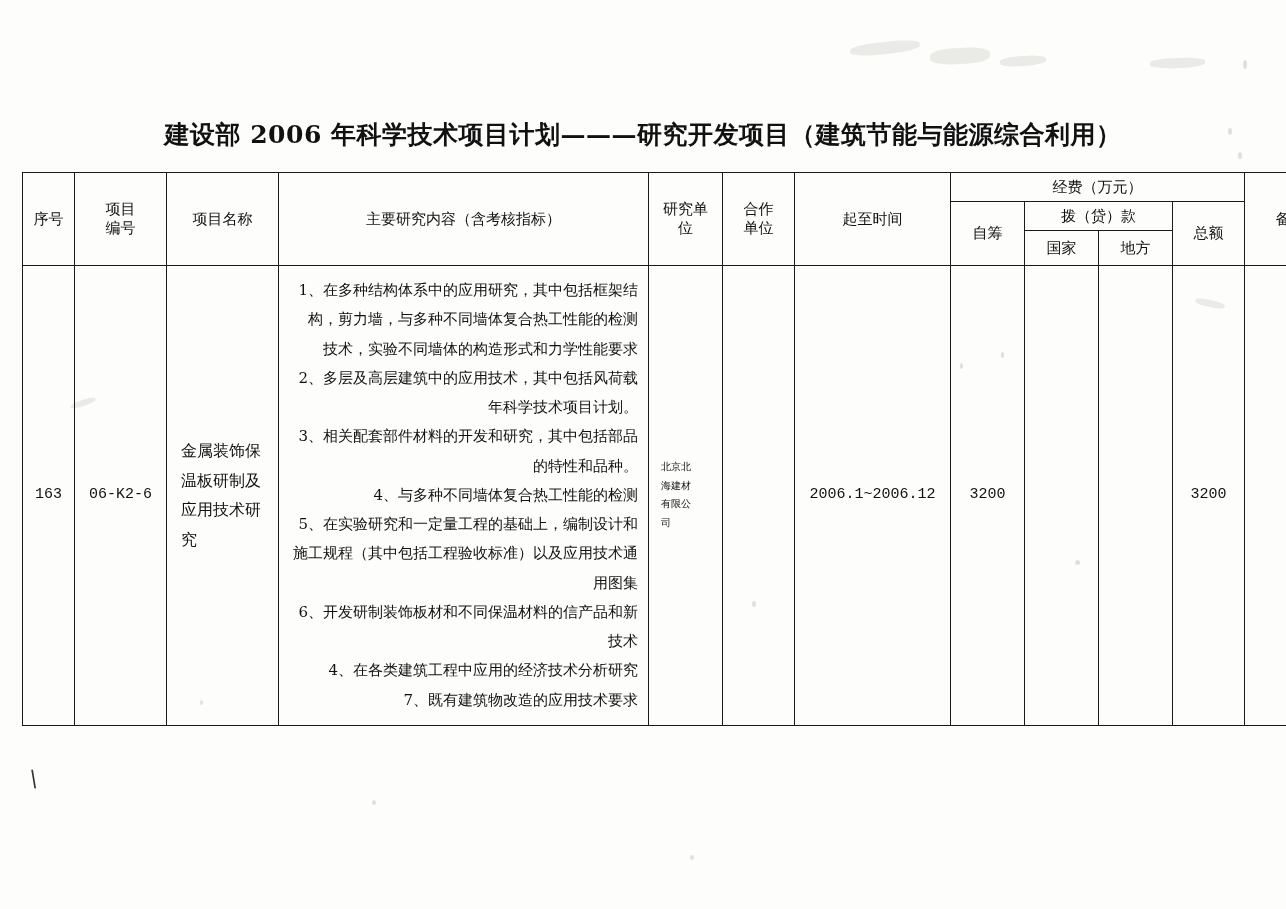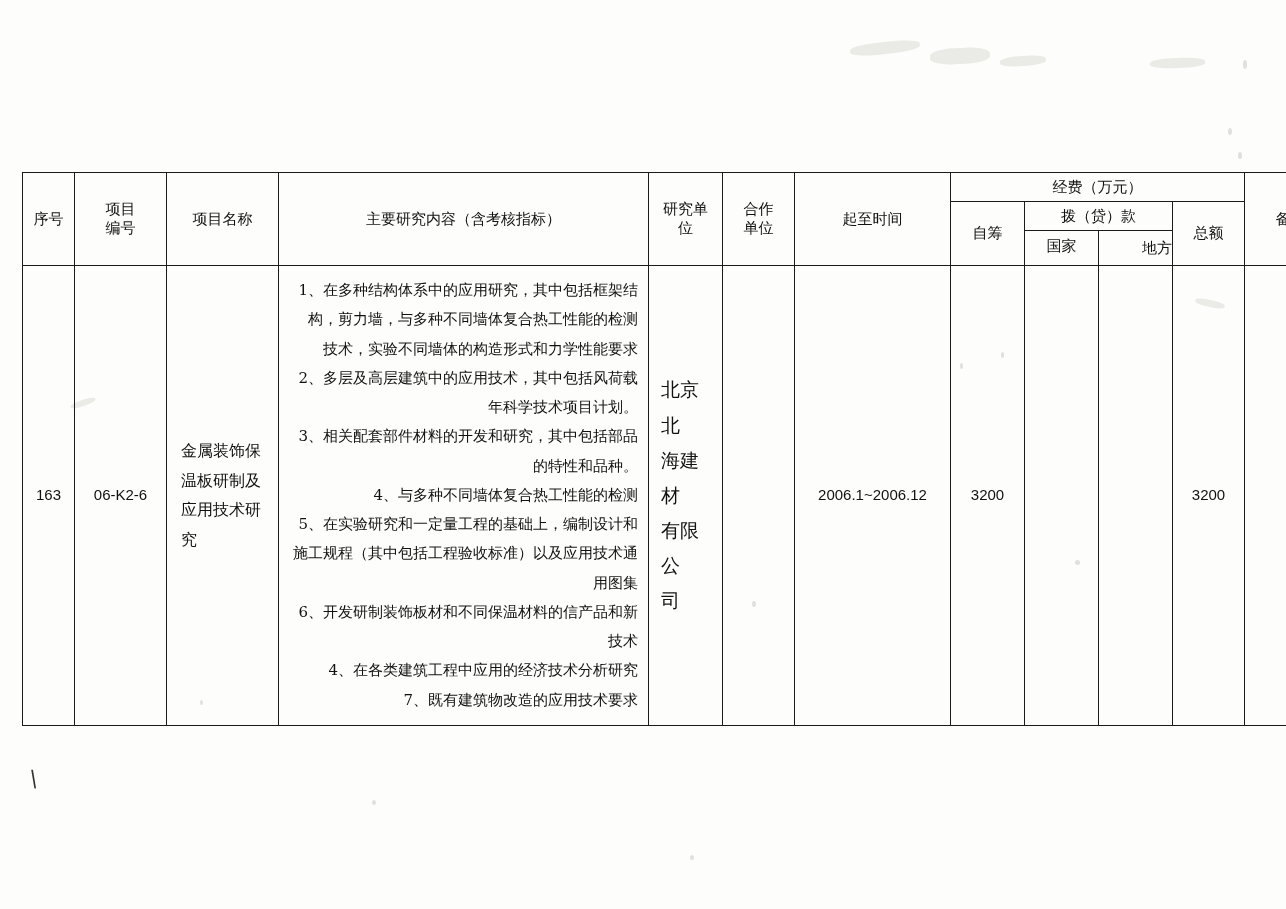--- a/index.html
+++ b/index.html
@@ -107,27 +107,27 @@
   .content-list div {
     white-space: nowrap;
   }
   .proj-name {
     font-size: 16px;
     line-height: 1.85;
     padding: 0 14px;
     text-align: left;
   }
   .unit-vert {
-    font-size: 19px;
+    font-size: 10px;
     line-height: 1.85;
     text-align: left;
     padding: 0 12px;
   }
   .mono-val {
-    font-family: Liberation Sans, sans-serif;
+    font-family: Liberation Mono, monospace;
     font-size: 15px;
   }
   .stray-mark {
     position: absolute;
     left: 30px;
     top: 766px;
     font-size: 22px;
     color: #333;
     transform: rotate(8deg);
   }
@@ -147,20 +147,21 @@
   <div class="speck" style="left:1001px; top:352px; width:3px; height:6px;"></div>
   <div class="speck" style="left:1075px; top:560px; width:5px; height:5px;"></div>
   <div class="speck" style="left:960px; top:363px; width:3px; height:6px;"></div>
   <div class="speck" style="left:752px; top:601px; width:4px; height:6px;"></div>
   <div class="speck" style="left:690px; top:855px; width:4px; height:5px;"></div>
   <div class="speck" style="left:372px; top:800px; width:4px; height:5px;"></div>
   <div class="speck" style="left:200px; top:700px; width:3px; height:5px;"></div>
   <div class="smudge" style="left:1195px; top:300px; width:30px; height:7px; transform:rotate(12deg);"></div>
   <div class="smudge" style="left:70px; top:400px; width:26px; height:6px; transform:rotate(-18deg);"></div>
 
+  <div class="doc-title">建设部 2006 年科学技术项目计划———研究开发项目（建筑节能与能源综合利用）</div>
 
   <table class="grid">
     <colgroup>
       <col class="w-seq">
         <col class="w-num">
         <col class="w-name">
         <col class="w-content">
       <col class="w-unit">
         <col class="w-coop">
         <col class="w-time">
@@ -190,22 +191,22 @@
         <td class="hdr-cell" rowspan="4">起至时间</td>
         <td class="hdr-cell" colspan="4">经费（万元）</td>
         <td class="hdr-cell" rowspan="4">备注</td>
       </tr>
       <tr>
         <td class="hdr-cell" rowspan="3">自筹</td>
         <td class="hdr-cell" colspan="2">拨（贷）款</td>
         <td class="hdr-cell" rowspan="3">总额</td>
       </tr>
       <tr>
-        <td class="hdr-cell" style="height:34px;font-family:Liberation Mono, monospace;">国家</td>
-        <td class="hdr-cell" style="height:34px;text-align:right;">地方</td>
+        <td class="hdr-cell" style="height:34px;">国家</td>
+        <td class="hdr-cell" style="height:34px;">地方</td>
       </tr>
     </thead>
     <tbody>
       <tr class="body-row">
         <td class="mono-val">163</td>
         <td class="mono-val">06-K2-6</td>
         <td>
           <div class="proj-name">
             <div>金属装饰保</div>
             <div>温板研制及</div>

